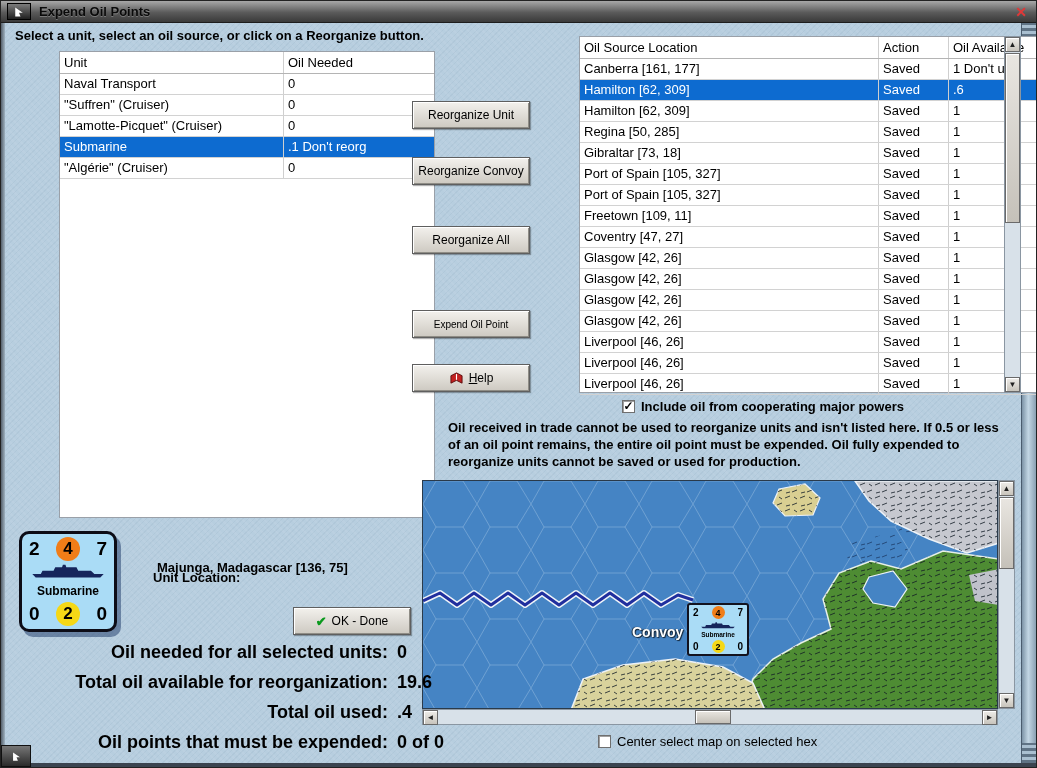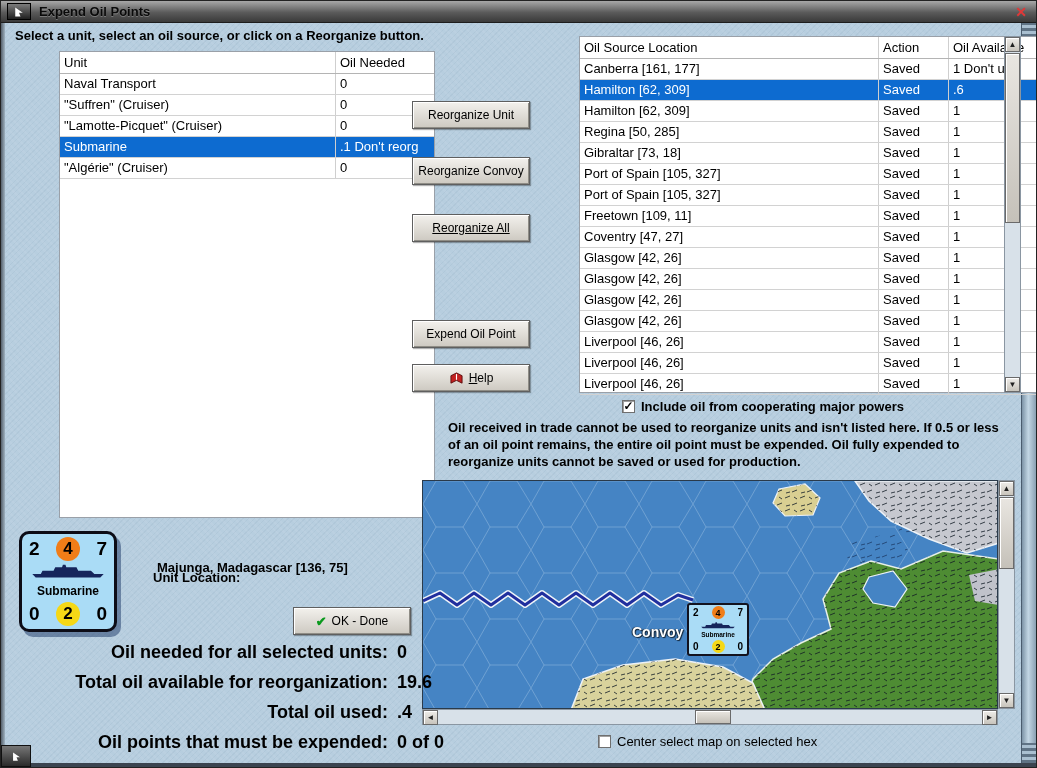--- a/index.html
+++ b/index.html
@@ -59,21 +59,21 @@
   
   .datatable { position:absolute; background:#fff; border:1px solid #9aa0a8; font-size:13px; color:#000;margin-left:45px; }
   .t-header { display:flex; border-bottom:1px solid #b4b4b4; }
   .t-header .cell { line-height:21px; }
   .cell { padding:0 4px; overflow:hidden; white-space:nowrap; }
   .t-row { display:flex; height:21px; line-height:20px; border-bottom:1px solid #d2d2d2; }
   .t-row.selected { background:#0d6bd0; color:#fff; }
   .t-row.selected .cell { border-color:#0d6bd0; }
 
   #unit-table { left:13px; top:50px; width:376px; height:467px; }
-  #unit-table .col-a { width:276px; border-right:1px solid #cfcfcf; }
+  #unit-table .col-a { width:224px; border-right:1px solid #cfcfcf; }
   #unit-table .col-b { flex:1; }
 
   #oil-table { left:533px; top:35px; width:470px; height:357px; }
   #oil-table .col-a { width:299px; border-right:1px solid #cfcfcf; }
   #oil-table .col-b { width:70px;  border-right:1px solid #cfcfcf; }
   #oil-table .col-c { flex:1; }
 
   
   .btn3d {
     position:absolute; width:118px; height:28px;
@@ -208,24 +208,24 @@
         </div>
       </div>
   </div>
 
   <button class="btn3d" style="left:411px; top:156px;">
     <span>Reorganize Convoy</span>
   </button>
   <button class="btn3d" style="left:411px; top:100px;">
     <span>Reorganize Unit</span>
   </button>
-  <button class="btn3d" style="left:411px; top:213px;text-decoration:underline;">
+  <button class="btn3d" style="left:411px; top:225px;">
     <span>Reorganize All</span>
   </button>
-  <button class="btn3d" style="left:411px; top:319px; font-size:12px;">
+  <button class="btn3d" style="left:411px; top:309px; font-size:10px;">
     <span>Expend Oil Point</span>
   </button>
   <button class="btn3d" style="left:411px; top:363px;">
     <span style="display:flex;">
       <svg width="15" height="13" viewBox="0 0 16 14">
         <path d="M2,4 L8,1 L14,4 L14,12 L8,9 L2,12 Z" fill="#c22020" stroke="#5a0c0c" stroke-width="1"></path>
         <path d="M8,2.2 L8,8.4" stroke="#fff" stroke-width="1.2"></path>
       </svg>
     </span>
     <span class="underline-first">Help</span>

